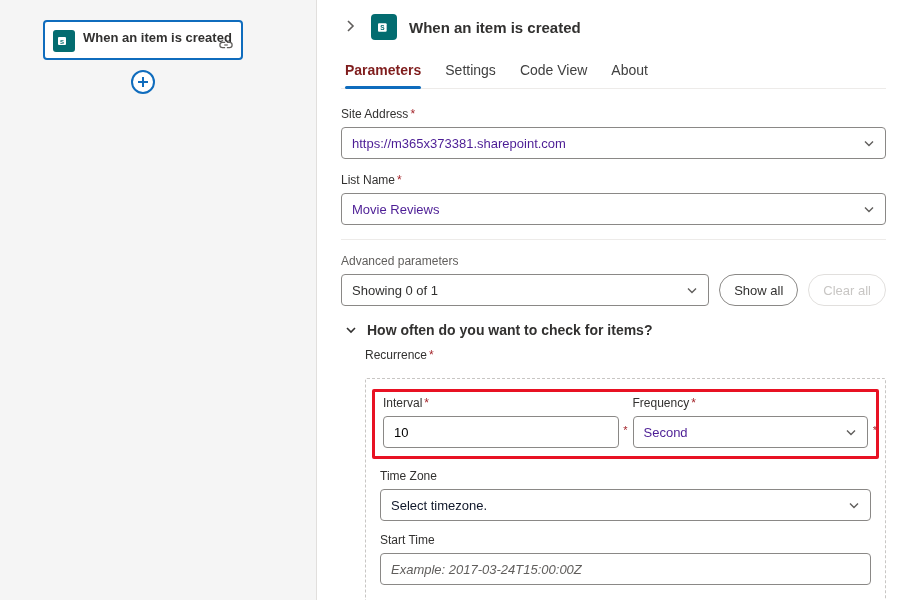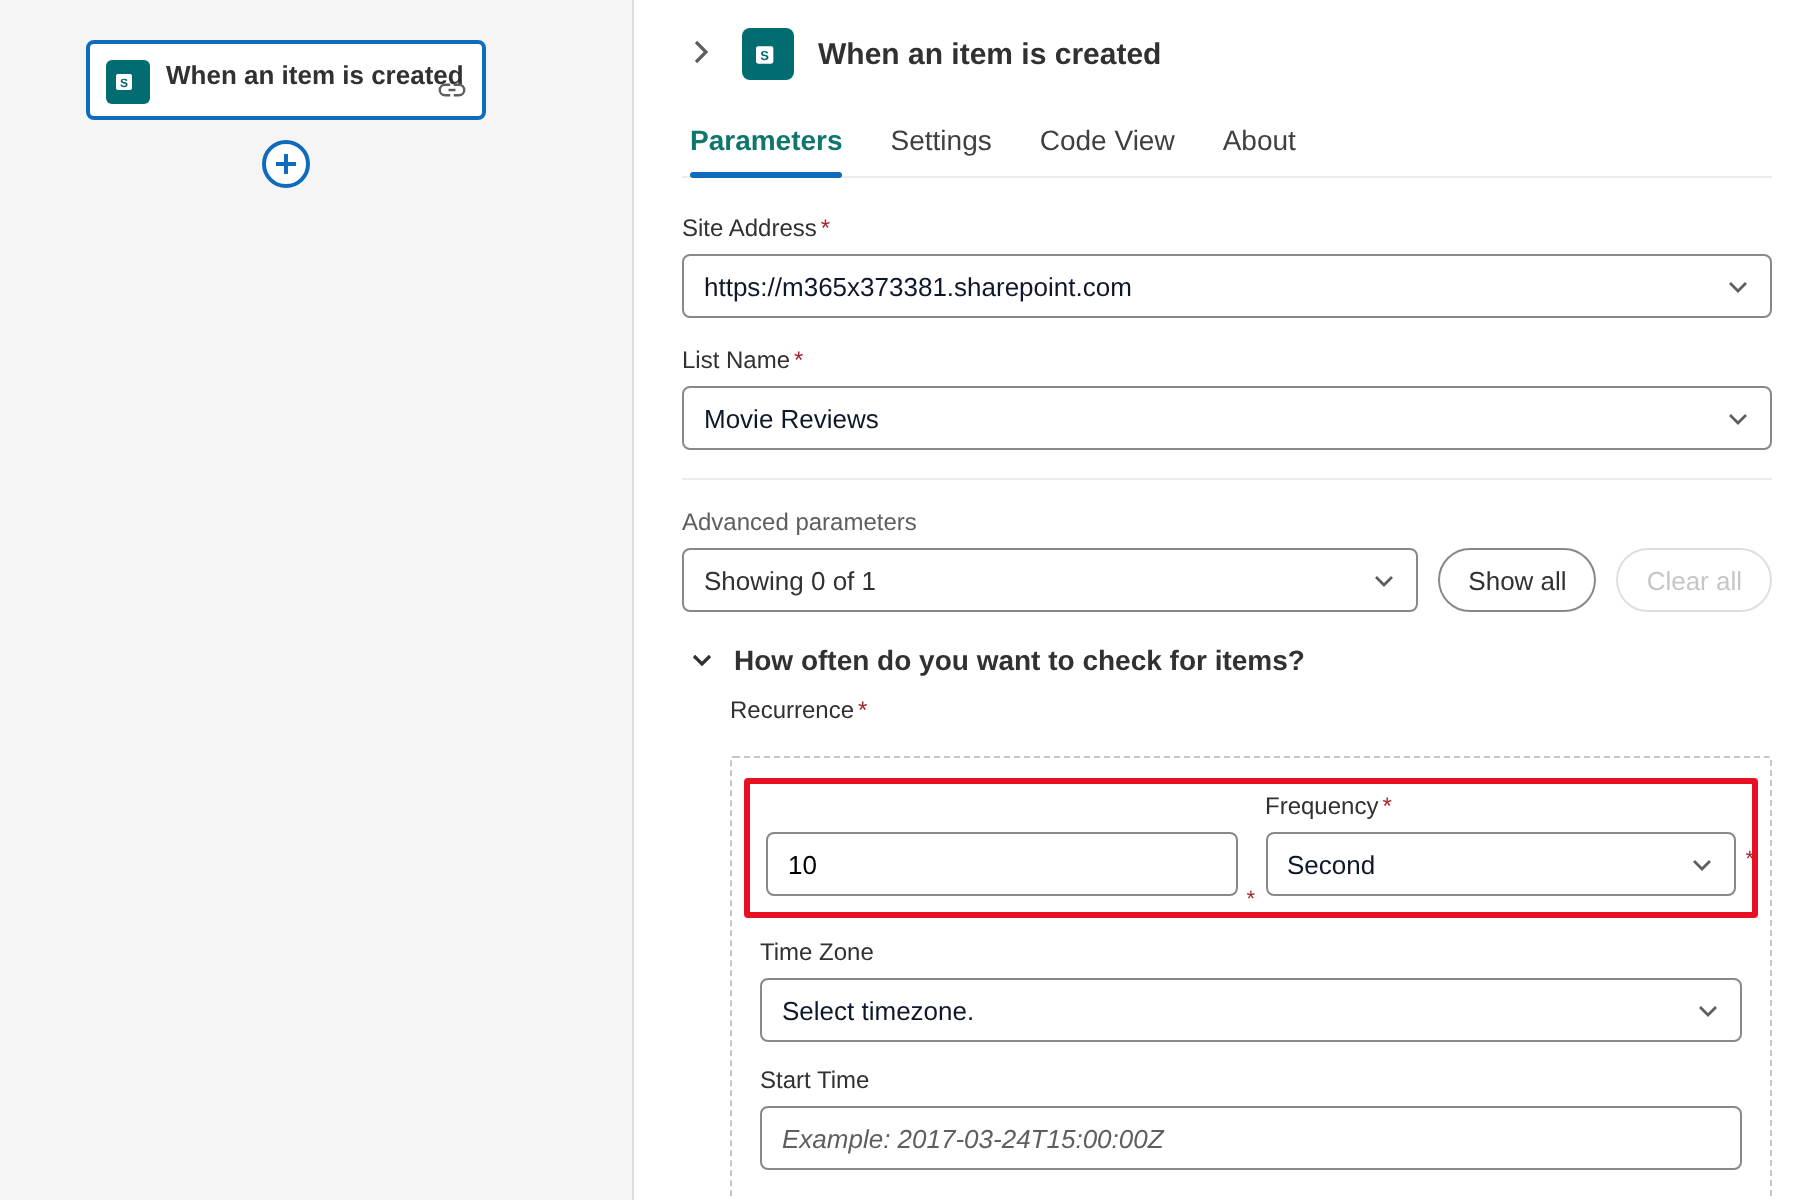--- a/index.html
+++ b/index.html
@@ -97,21 +97,21 @@
   }
   .tab {
     padding: 4px 0 10px 0;
     font-size: 14px;
     color: #404040;
     cursor: pointer;
     position: relative;
   }
   .tab.active {
     font-weight: 600;
-    color: #0f766e;
+    color: #7f1d1d;
   }
   .tab.active::after {
     content: "";
     position: absolute;
     left: 0; right: 0; bottom: -1px;
     height: 3px;
     background: #0f6cbd;
     border-radius: 2px;
   }
 
@@ -126,21 +126,21 @@
   .form-control {
     width: 100%;
     border: 1px solid #8a8886;
     border-radius: 4px;
     background: #fff;
     height: 32px;
     display: flex;
     align-items: center;
     padding: 0 32px 0 10px;
     font-size: 13px;
-    color: #0f172a;
+    color: #4c1d95;
     position: relative;
     cursor: pointer;
   }
   .form-control .chev-down {
     position: absolute;
     right: 10px;
     top: 50%;
     transform: translateY(-50%);
     pointer-events: none;
   }
@@ -338,20 +338,23 @@
 
     <div class="recurrence-block">
       <label class="form-label" style="margin-bottom:16px;">
         <span>Recurrence</span><span class="req">*</span>
       </label>
 
       <div class="recurrence-dashed">
         <div class="highlight-box">
           <div class="two-col">
             <div class="col">
+              <label class="form-label">
+                <span>Interval</span><span class="req">*</span>
+              </label>
               <input class="text-input" value="10" style="">
               <span class="req-sup">*</span>
             </div>
             <div class="col">
               <label class="form-label">
                 <span>Frequency</span><span class="req">*</span>
               </label>
               <div class="form-control">
                 <span>Second</span>
                 <span class="chev-down">

